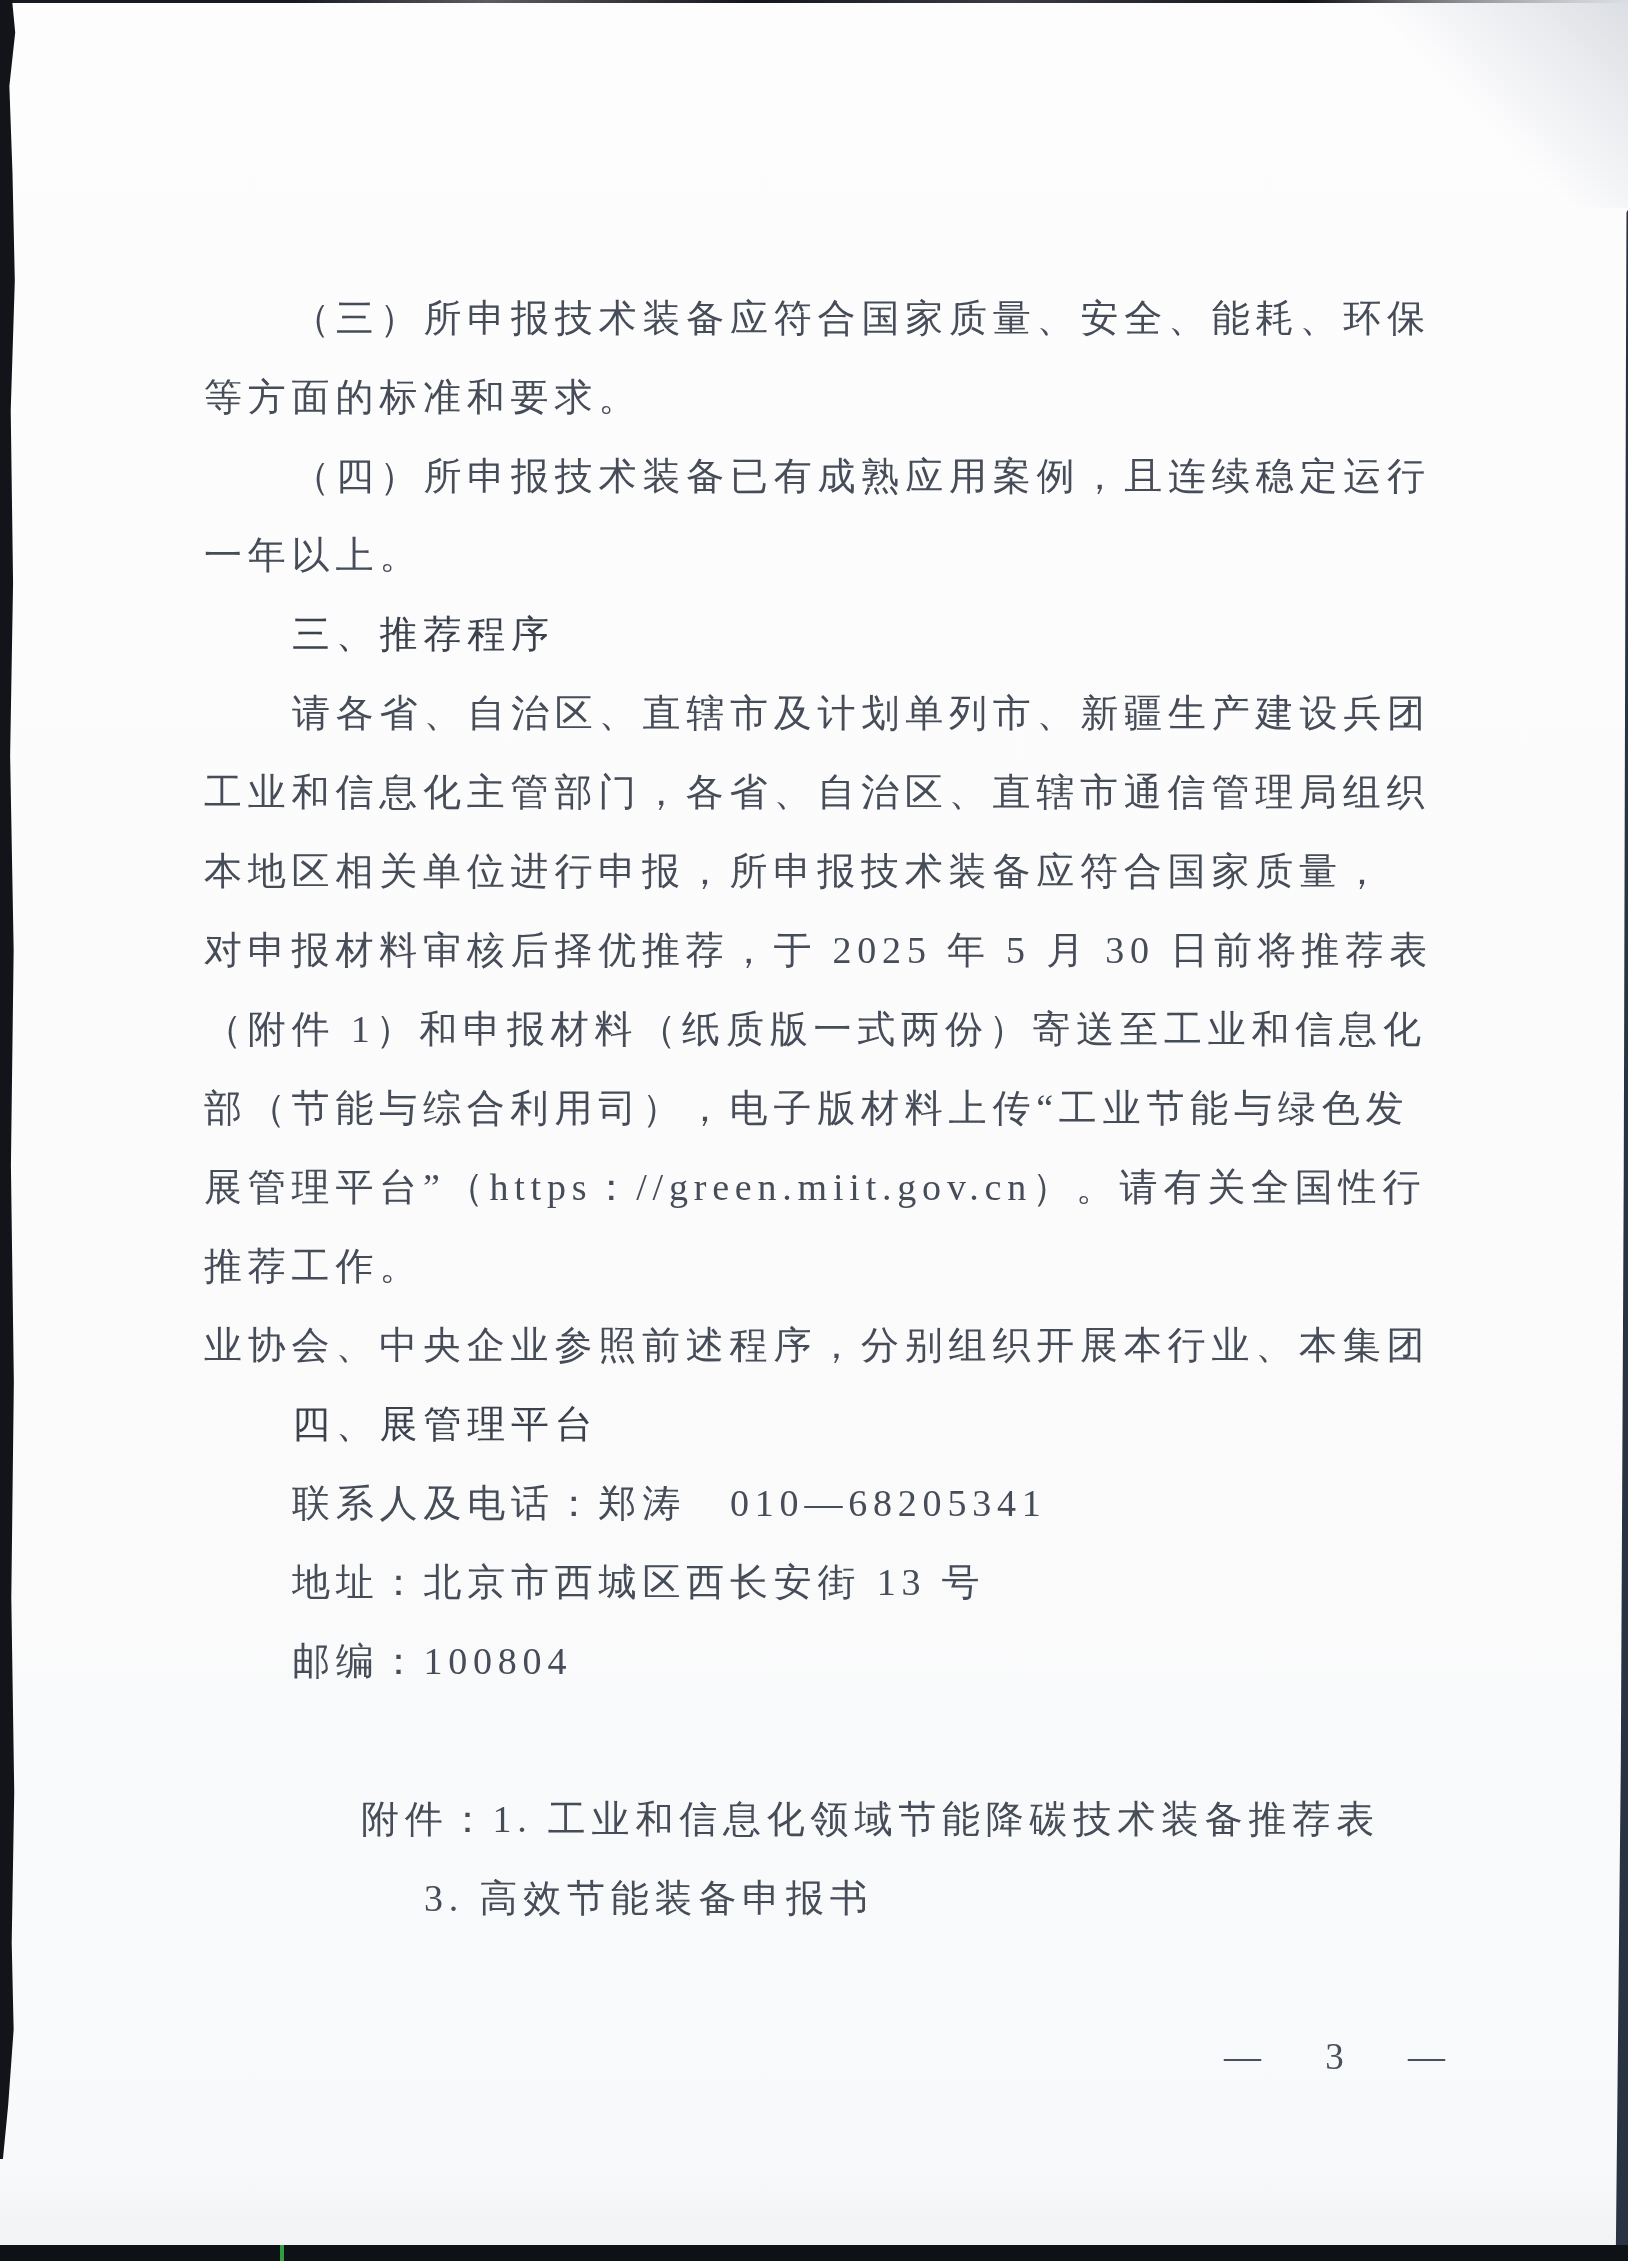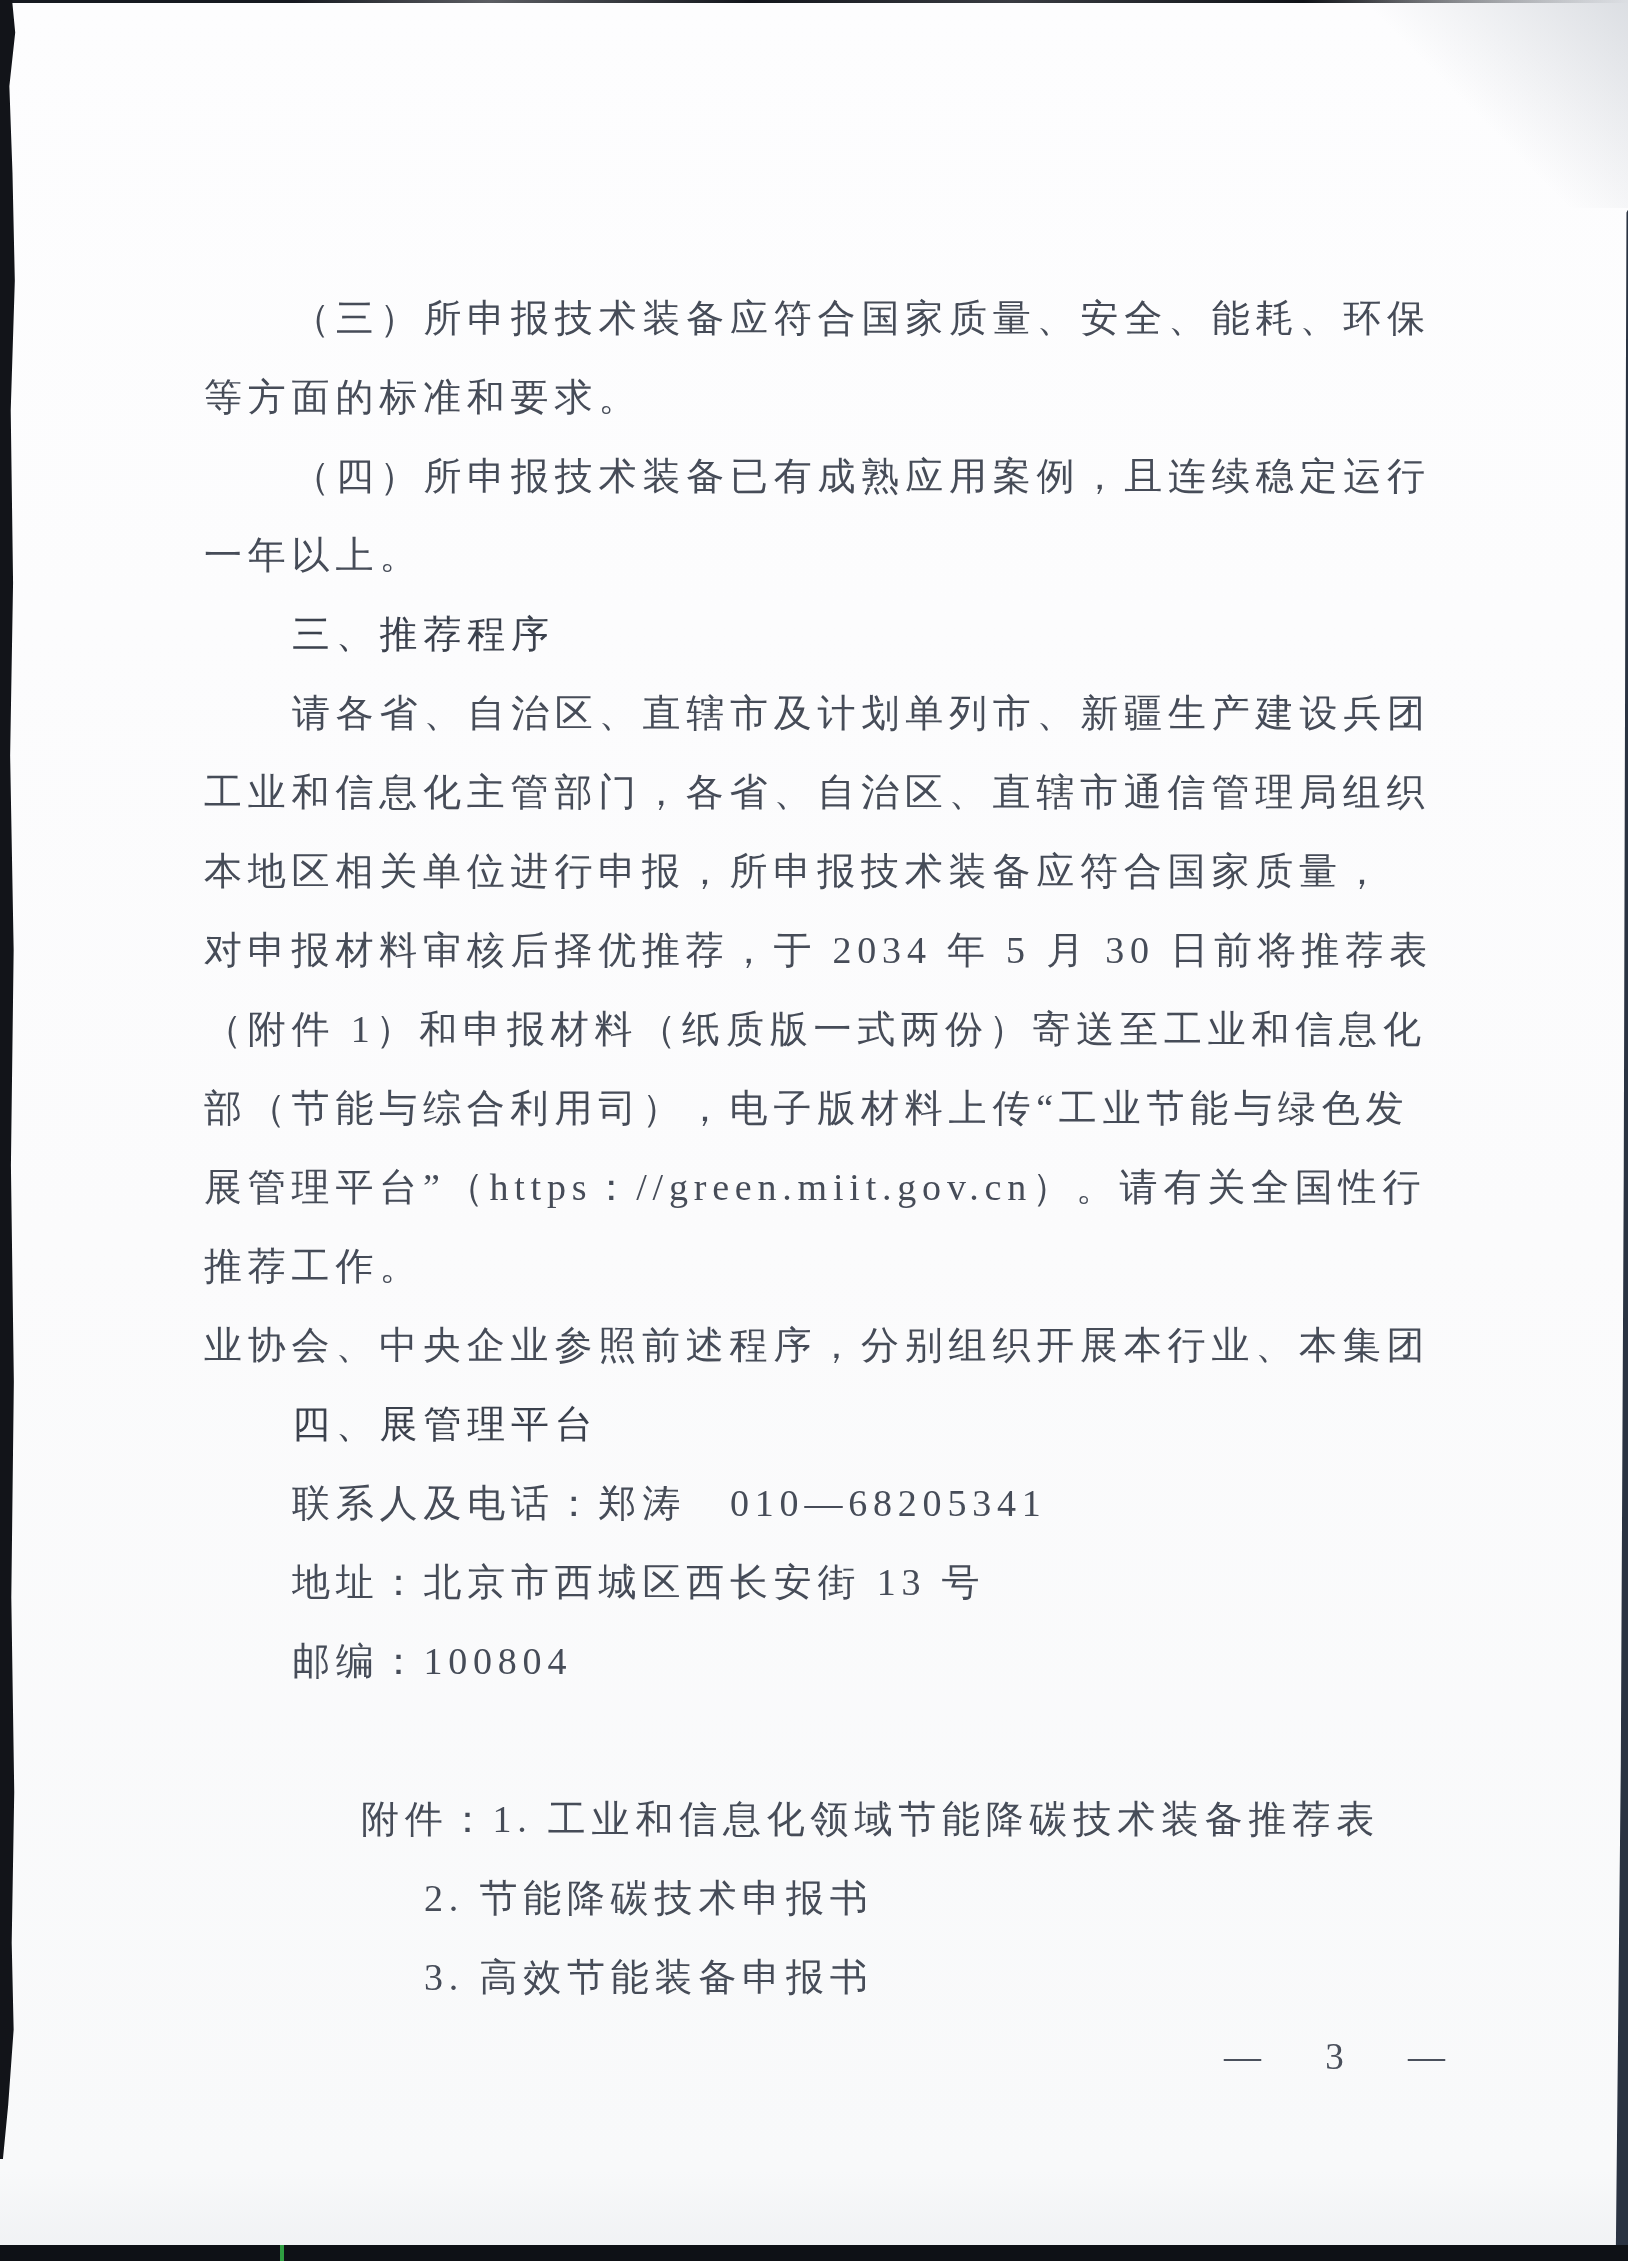--- a/index.html
+++ b/index.html
@@ -96,34 +96,33 @@
     <div class="line">等方面的标准和要求。</div>
 
     <div class="line indent">（四）所申报技术装备已有成熟应用案例，且连续稳定运行</div>
     <div class="line">一年以上。</div>
 
     <div class="line indent heading">三、推荐程序</div>
 
     <div class="line indent">请各省、自治区、直辖市及计划单列市、新疆生产建设兵团</div>
     <div class="line">工业和信息化主管部门，各省、自治区、直辖市通信管理局组织</div>
     <div class="line">本地区相关单位进行申报，所申报技术装备应符合国家质量，</div>
-    <div class="line">对申报材料审核后择优推荐，于 2034 年 5 月 30 日前将推荐表</div>
+    <div class="line">对申报材料审核后择优推荐，于 2025 年 5 月 30 日前将推荐表</div>
     <div class="line">（附件 1）和申报材料（纸质版一式两份）寄送至工业和信息化</div>
     <div class="line">部（节能与综合利用司），电子版材料上传“工业节能与绿色发</div>
     <div class="line">展管理平台”（https：//green.miit.gov.cn）。请有关全国性行</div>
     <div class="line">推荐工作。</div>
     <div class="line">业协会、中央企业参照前述程序，分别组织开展本行业、本集团</div>
 
     <div class="line indent heading">四、展管理平台</div>
 
     <div class="line indent">联系人及电话：郑涛　010—68205341</div>
     <div class="line indent">地址：北京市西城区西长安街 13 号</div>
     <div class="line indent">邮编：100804</div>
 
     <div class="line indent gap-before"><span>附件：</span><span>1. 工业和信息化领域节能降碳技术装备推荐表</span></div>
-    <div class="line indent"><span class="att-indent"></span><span>2. 节能降碳技术申报书</span></div>
     <div class="line indent"><span class="att-indent"></span><span>3. 高效节能装备申报书</span></div>
   </div>
 
   <div class="page-number">—  3  —</div>
 
 </div>
 
 
 </body></html>

